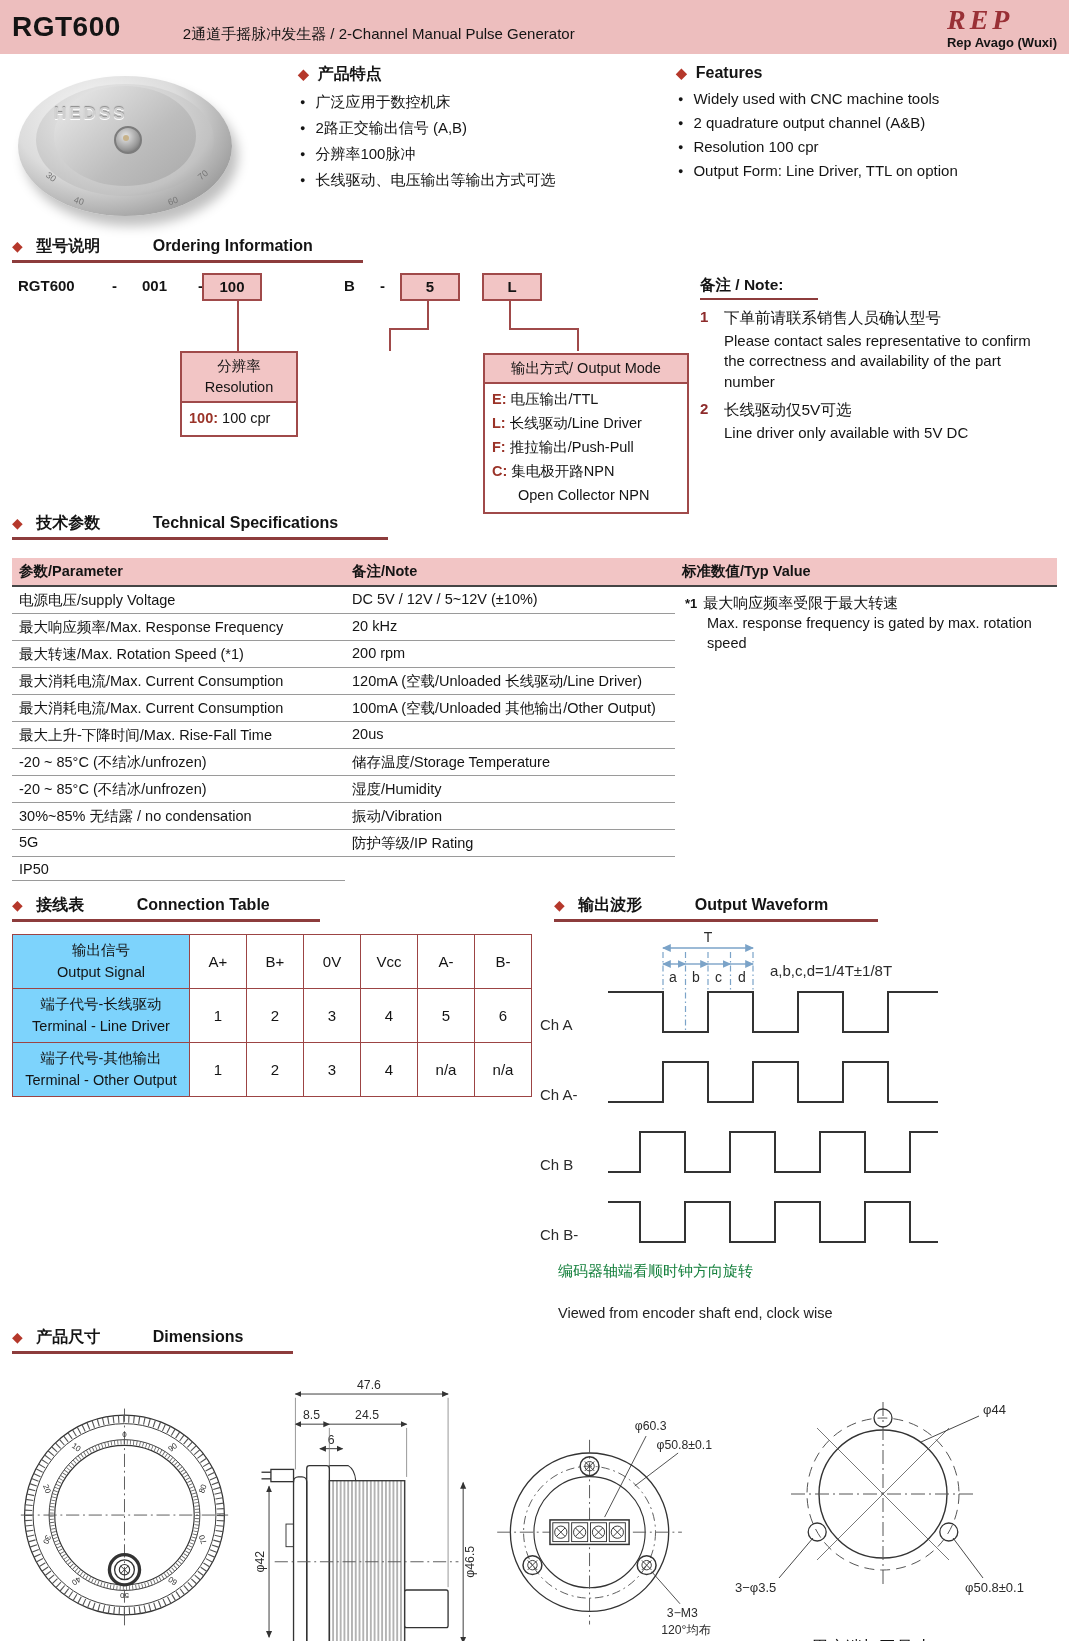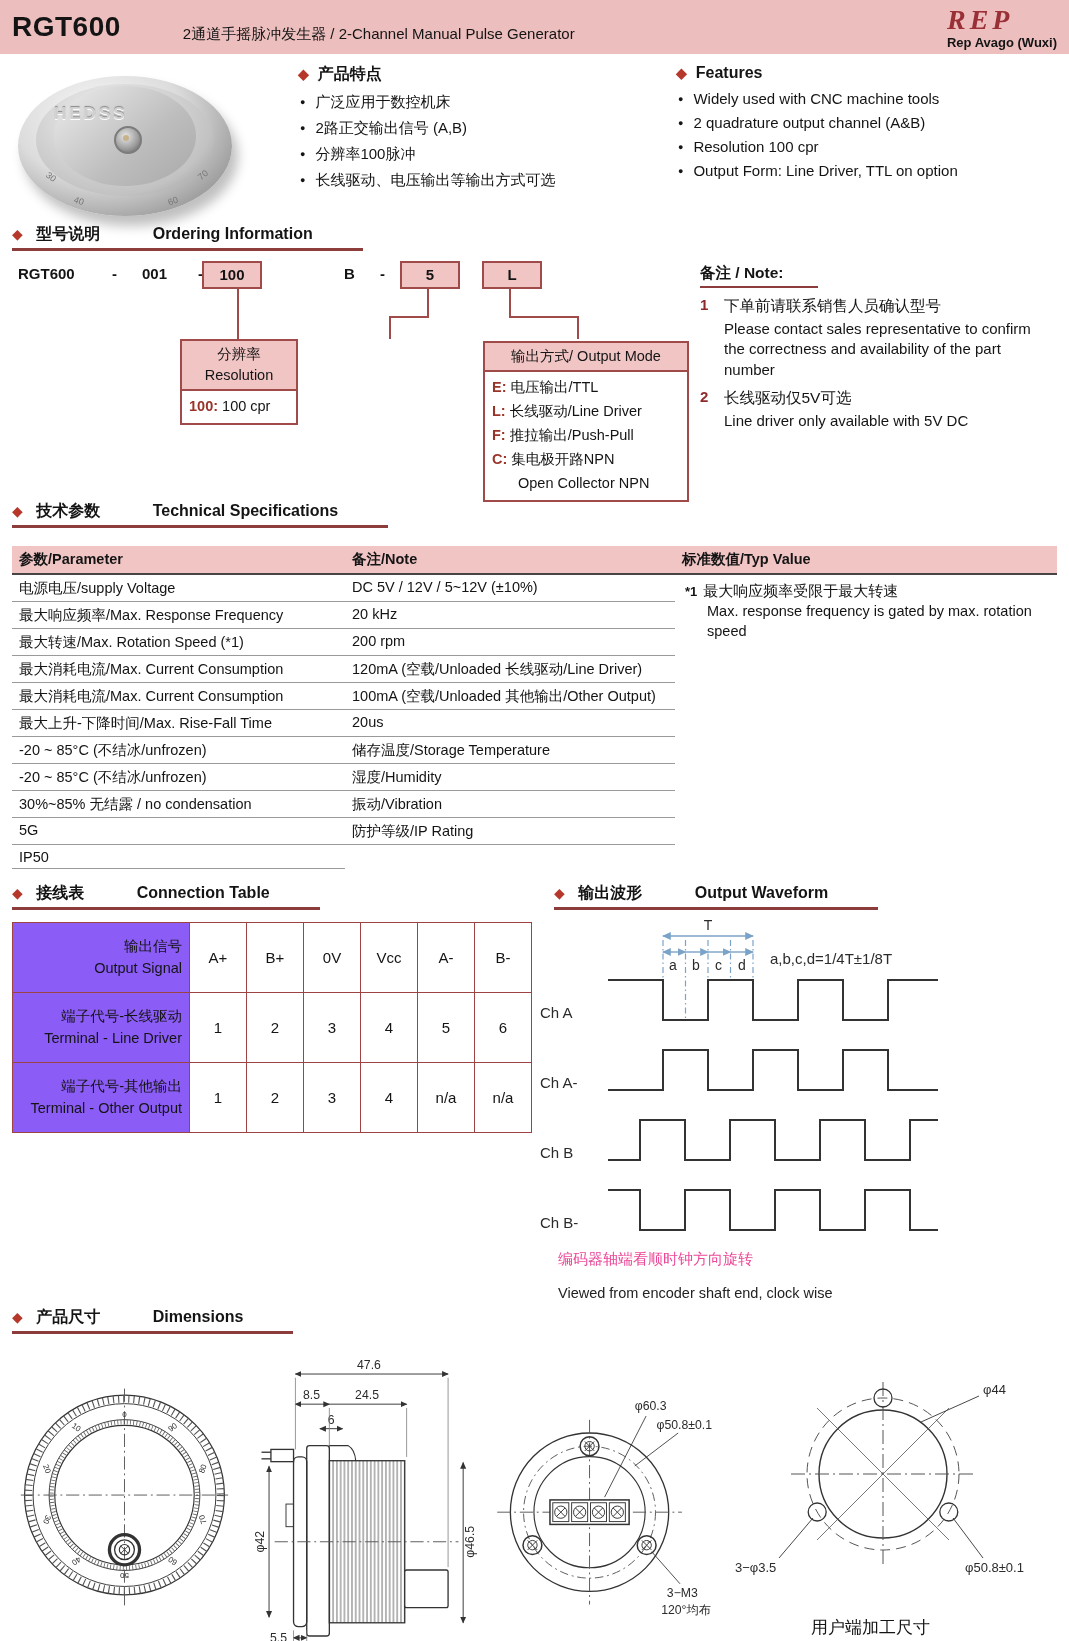--- a/index.html
+++ b/index.html
@@ -28,21 +28,21 @@
   .ph-screw i{position:absolute;left:7px;top:7px;width:6px;height:6px;border-radius:50%;background:#c7b28a;display:block}
   .ph-num{position:absolute;font-size:9px;color:#777}
   
   .feat{width:360px;padding-left:48px;font-size:15px}
   .feat.en{padding-left:18px;width:380px}
   .f-title{font-weight:bold;font-size:16px;margin-bottom:8px}
   .dia{color:#b5382b;font-size:14px;margin-right:9px}
   .f-item{margin:7px 0;display:flex}
   .bullet{font-size:9px;margin:4px 10px 0 2px}
   
-  .sec{padding:0 12px;}
+  .sec{padding:0 12px;margin-top:12px}
   .sec-title{display:inline-block;border-bottom:3px solid #8d3c3c;padding:0 50px 3px 0;margin-bottom:10px}
   .t-cn{font-size:16px;font-weight:bold;margin-right:48px}
   .t-en{font-size:16px;font-weight:bold}
   
   .ord{position:relative;height:238px;font-size:15px}
   .pn{position:absolute;top:4px;font-weight:bold}
   .obox{position:absolute;top:0;width:56px;height:24px;line-height:24px;text-align:center;font-weight:bold;background:#f2c5c5;border:2px solid #a04a4a}
   .vline{position:absolute;width:2px;background:#a04a4a}
   .hline{position:absolute;height:2px;background:#a04a4a}
   .dbox{position:absolute;border:2px solid #a04a4a;background:#fff;font-size:14.5px}
@@ -64,23 +64,23 @@
   .spc{padding:3.5px 7px;border-bottom:1px solid #9a9a9a;white-space:nowrap}
   .spn{grid-column:3;grid-row:2 / span 11;padding:5px 10px;border-bottom:0;line-height:1.4}
   .spn .star{font-size:13px;font-weight:bold;margin-right:6px}
   .spn .cn{font-size:15px}
   .spn .en{padding-left:22px;font-size:14.5px}
   
   .cw{display:flex;padding:0 12px;margin-top:14px}
   .conn-col{width:520px;flex:none}
   table.conn{border-collapse:collapse;margin-top:2px}
   .conn td{border:1.5px solid #9c4444;text-align:center;font-size:15px;height:49px;width:54px}
-  .conn td.lbl{background:#8b5cf6;text-align:right;padding:10px 7px;width:162px;font-size:14.5px;line-height:1.45}
+  .conn td.lbl{background:#7dd3fc;text-align:center;padding:2px 7px;width:162px;font-size:14.5px;line-height:1.45}
   .wave-col{flex:1;padding-left:6px}
-  .wv-cap-cn{font-size:15px;margin:4px 0 16px 20px;color:#ec4899}
+  .wv-cap-cn{font-size:15px;margin:4px 0 24px 20px;color:#15803d}
   .wv-cap-en{font-size:14.5px;margin-left:20px;color:#222}
   
   .dims{display:flex;padding:2px 6px 0;align-items:flex-start}
   .mount-col{width:330px}
   .m-cap-cn{font-size:17px;margin:2px 0 4px 90px}
   svg text{font-family:"Liberation Sans",sans-serif;fill:#2b2b2b}
 </style>
 </head>
 <body>
 

